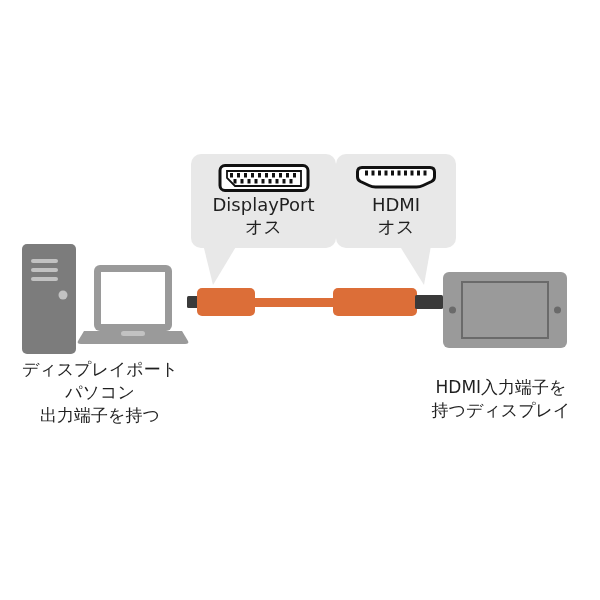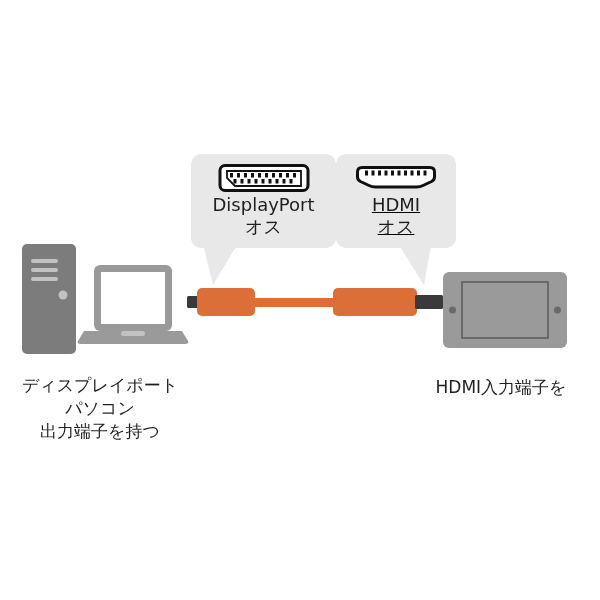--- a/index.html
+++ b/index.html
@@ -13,26 +13,26 @@
   .fill-tower{fill:var(--tower-gray,#7c7c7c);}
   .fill-light{fill:var(--device-light,#c2c2c2);}
   .fill-screen{fill:var(--screen-white,#ffffff);}
   .fill-detail{fill:var(--device-detail,#6a6a6a);}
   .stroke-detail{stroke:var(--device-detail,#6a6a6a);stroke-width:2;fill:none;}
   .stroke-ink{stroke:var(--icon-ink,#111111);stroke-width:3;fill:#ffffff;}
   .stroke-ink-thin{stroke:var(--icon-ink,#111111);stroke-width:1.8;fill:none;}
   .fill-ink{fill:var(--icon-ink,#111111);}
   .bubble{position:absolute;background:var(--bubble,#e8e8e8);border-radius:10px;display:flex;flex-direction:column;align-items:center;padding-top:9px;box-sizing:border-box;}
   .bubble-left{left:151px;top:154px;width:145px;height:94px;margin-left:40px;}
-  .bubble-right{left:336px;top:154px;width:120px;height:94px;text-decoration:underline;}
+  .bubble-right{left:336px;top:154px;width:120px;height:94px;}
   .bubble-line{font-size:18px;line-height:22px;color:var(--text,#1f1f1f);white-space:nowrap;}
   .dp-icon{width:92px;height:30px;display:block;margin-bottom:1px;}
   .hdmi-icon{width:84px;height:26px;display:block;margin:2px 0 3px;}
   .caption{position:absolute;text-align:center;font-size:17px;line-height:23px;color:var(--text,#1f1f1f);}
-  .caption-left{left:8px;top:374px;width:184px;text-align:center;}
+  .caption-left{left:8px;top:358px;width:184px;text-align:center;}
   .caption-right{left:406px;top:376px;width:190px;}
 </style>
 </head>
 <body>
 
 <div class="stage">
 
   <svg class="art" width="600" height="600" viewBox="0 0 600 600">
 
     <polygon points="202,240 240,240 213,285" class="fill-bubble"></polygon>
@@ -120,15 +120,16 @@
   </div>
 
   <div class="caption caption-left">
     <div>ディスプレイポート</div>
     <div>パソコン</div>
     <div>出力端子を持つ</div>
   </div>
 
   <div class="caption caption-right">
     <div>HDMI入力端子を</div>
+    <div>持つディスプレイ</div>
   </div>
 
 </div>
 
 </body></html>

